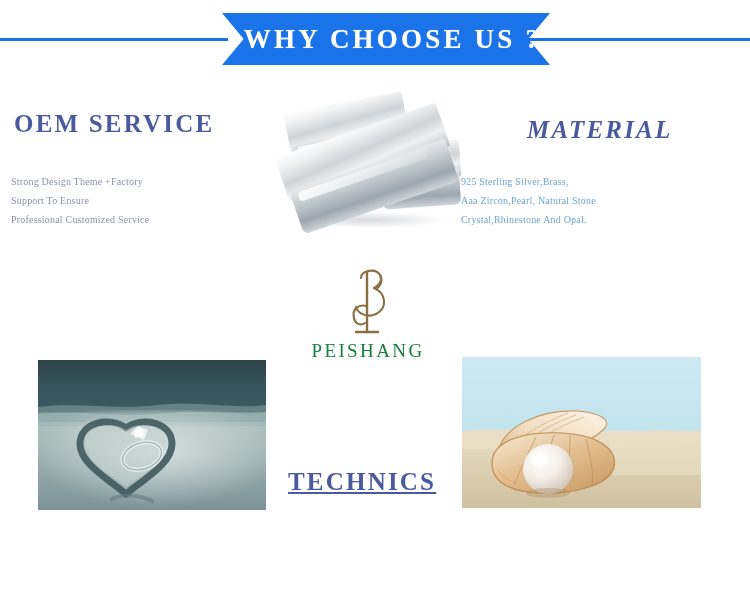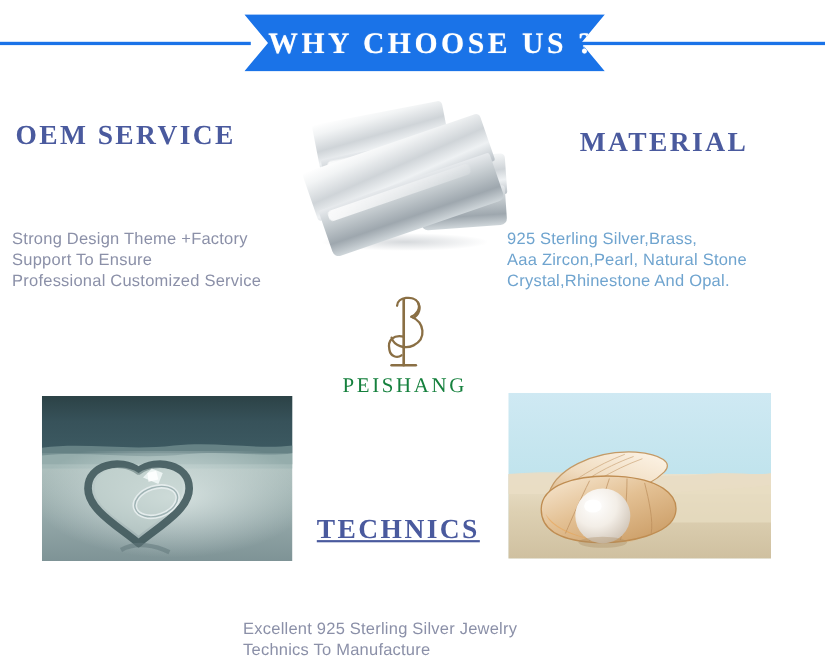--- a/index.html
+++ b/index.html
@@ -39,33 +39,32 @@
     position:absolute;
     font-family:"Liberation Serif",serif;
     font-weight:700;
     font-size:25px;
     color:#4a5a9e;
     letter-spacing:2.2px;
     white-space:nowrap;
   }
   .body-txt{
     position:absolute;
-    font-family:Liberation Sans, sans-serif;
-    font-size:15px;
+    font-family:Liberation Serif, serif;
+    font-size:10px;
     line-height:19px;
     white-space:pre-line;
     letter-spacing:.2px;
-    margin-top:36px;
   }
   .tone-grey{color:#8b90a8;}
   .tone-blue{color:#6fa4cf;}
 
   #oem-heading{left:14px;top:110px;}
   #oem-body{left:11px;top:172px;width:300px;}
-  #material-heading{left:527px;top:116px;}
+  #material-heading{left:527px;top:116px;font-style:italic;}
   #material-body{left:461px;top:172px;width:290px;}
   #technics-heading{left:288px;top:468px;text-decoration:underline;}
   #technics-body{left:221px;top:526px;width:360px;}
 
   
   .bars{position:absolute;left:283px;top:100px;width:178px;height:140px;}
   .bar{position:absolute;transform-origin:50% 50%;}
   .bar .top{
     position:absolute;left:0;top:0;width:100%;height:58%;
     background:linear-gradient(175deg,#ffffff 0%,#f2f4f5 18%,#cfd4d8 48%,#eef1f3 70%,#b9c0c6 100%);
@@ -199,23 +198,20 @@
         <ellipse cx="104" cy="96" rx="20" ry="13" fill="none" stroke="#e4ecec" stroke-width="4.2" transform="rotate(-18 104 96)"></ellipse>
         <ellipse cx="104" cy="96" rx="20" ry="13" fill="none" stroke="#9fb3b4" stroke-width="1.3" transform="rotate(-18 104 96)"></ellipse>
         <path d="M92 74 L100 66 L110 70 L106 80 Z" fill="#eef5f4" opacity=".95"></path>
         <path d="M96 70 L104 68 L106 76 L97 78 Z" fill="#ffffff" opacity=".85"></path>
       </g>
       <path d="M72 140 C86 132,104 136,116 142" fill="none" stroke="#62787c" stroke-width="4" opacity=".55"></path>
     </svg>
   </div>
 
   <div class="heading" id="technics-heading">TECHNICS</div>
-  <div class="body-txt tone-grey" id="technics-body">Excellent 925 Sterling Silver Jewelry
-Technics To Manufacture
-High Quality Products</div>
 
   <div class="photo" id="photo-pearl">
     <svg viewBox="0 0 239 151" xmlns="http://www.w3.org/2000/svg">
       <defs>
         <linearGradient id="skyG" x1="0" y1="0" x2="0" y2="1">
           <stop offset="0%" stop-color="#cfe9f3"></stop>
           <stop offset="55%" stop-color="#bfe3ec"></stop>
           <stop offset="100%" stop-color="#e6f2f0"></stop>
         </linearGradient>
         <linearGradient id="beachG" x1="0" y1="0" x2="0" y2="1">

